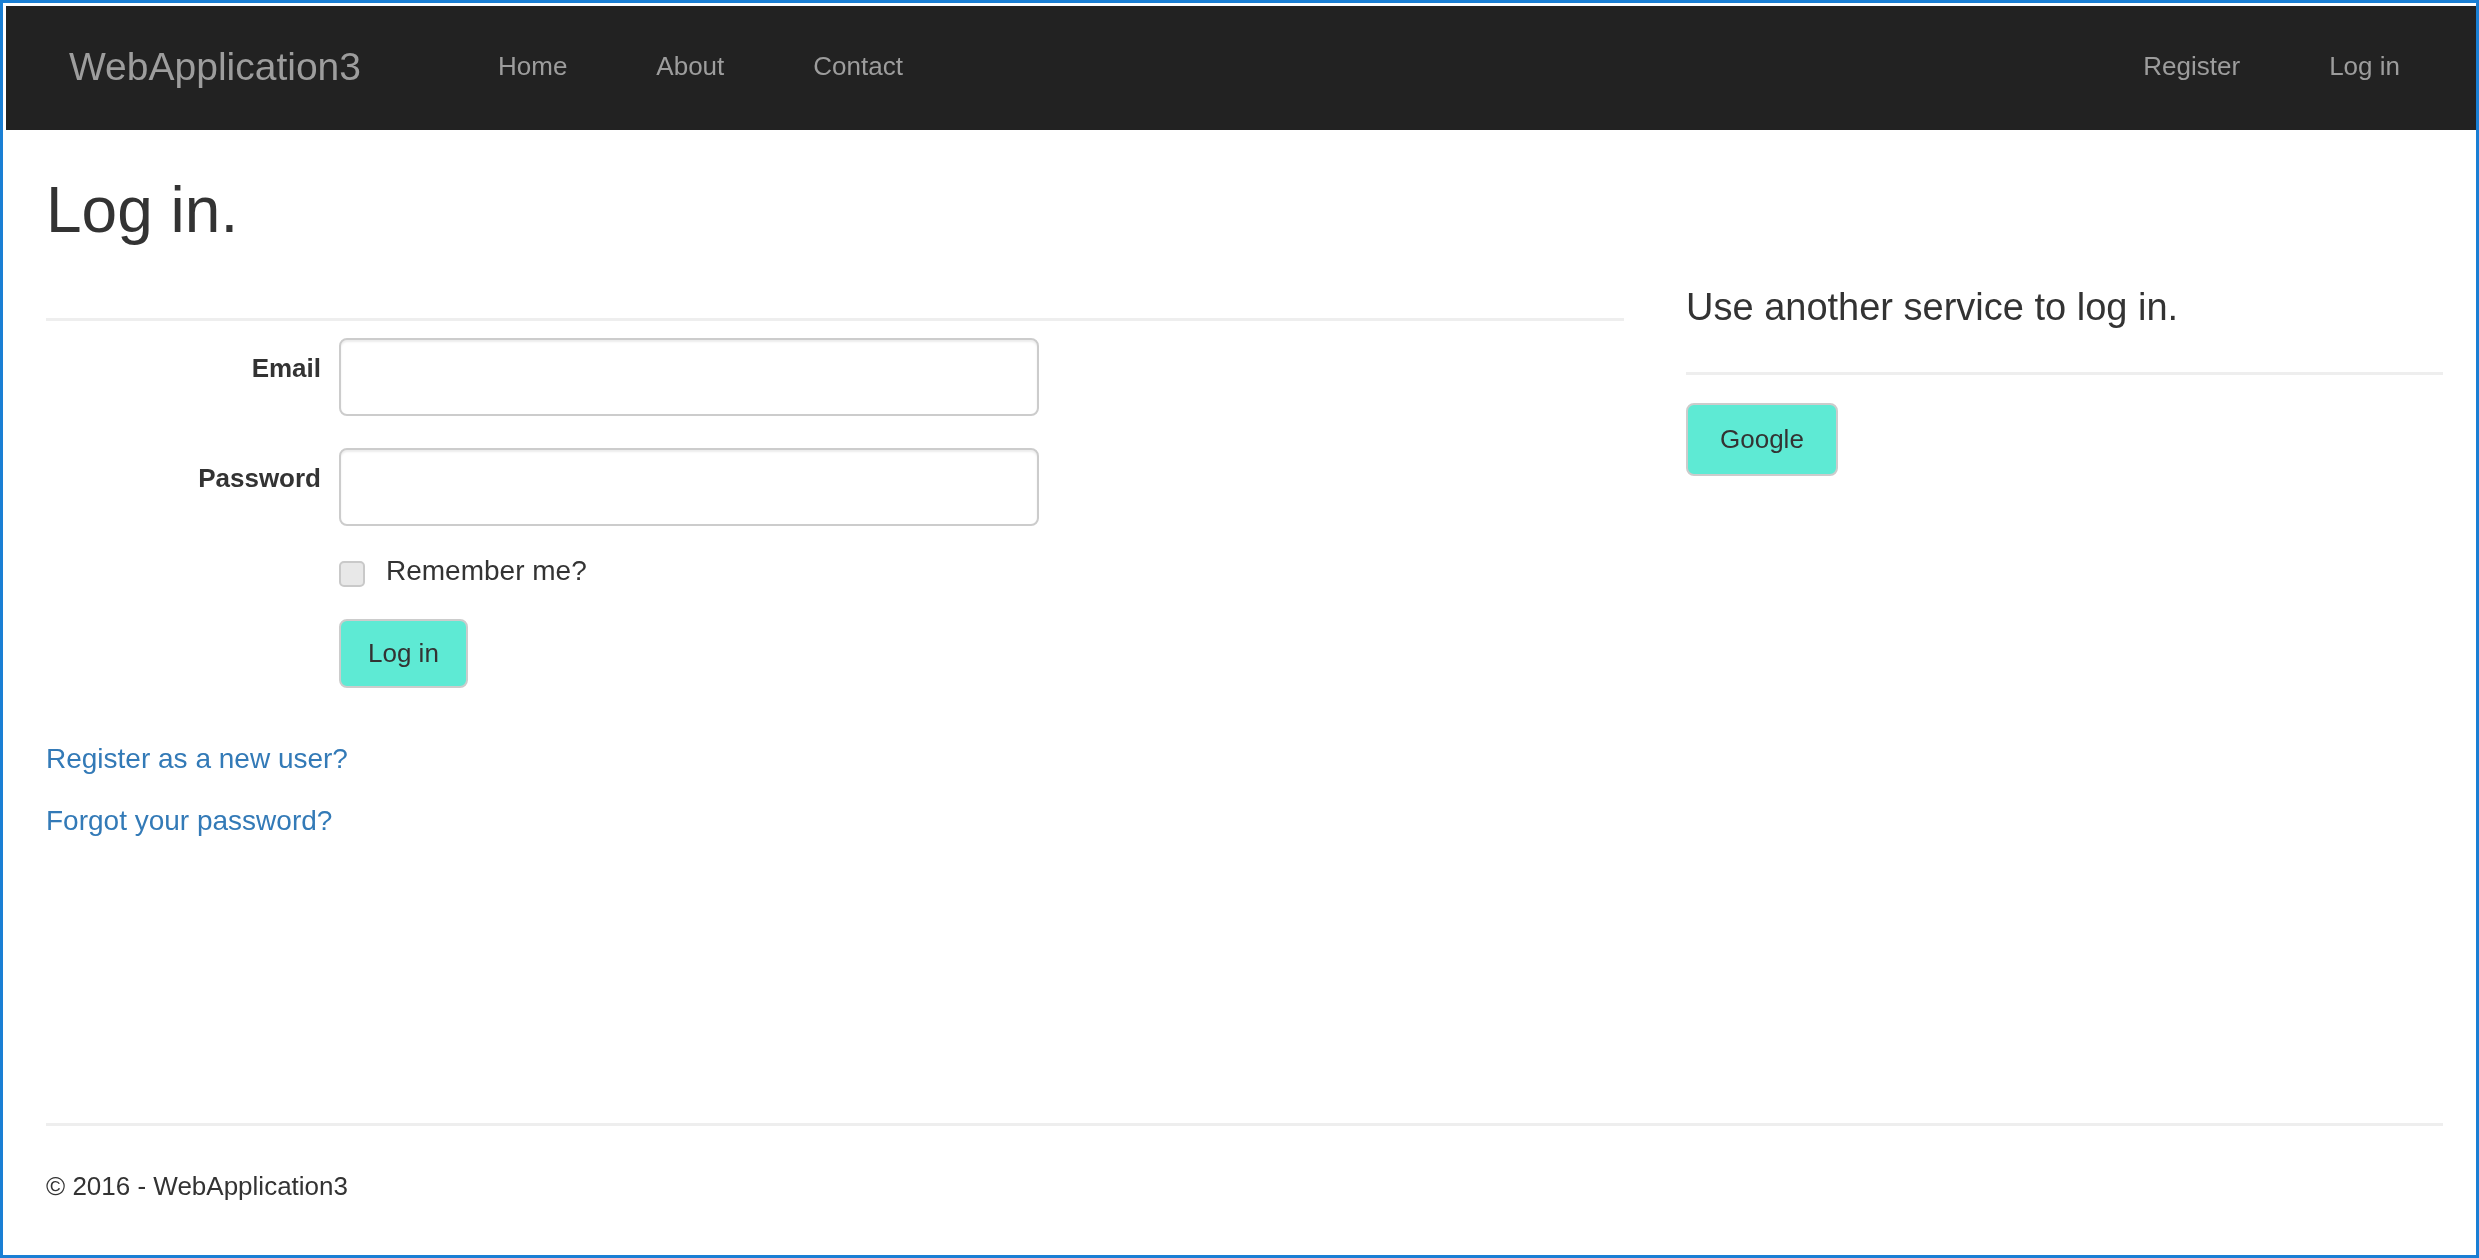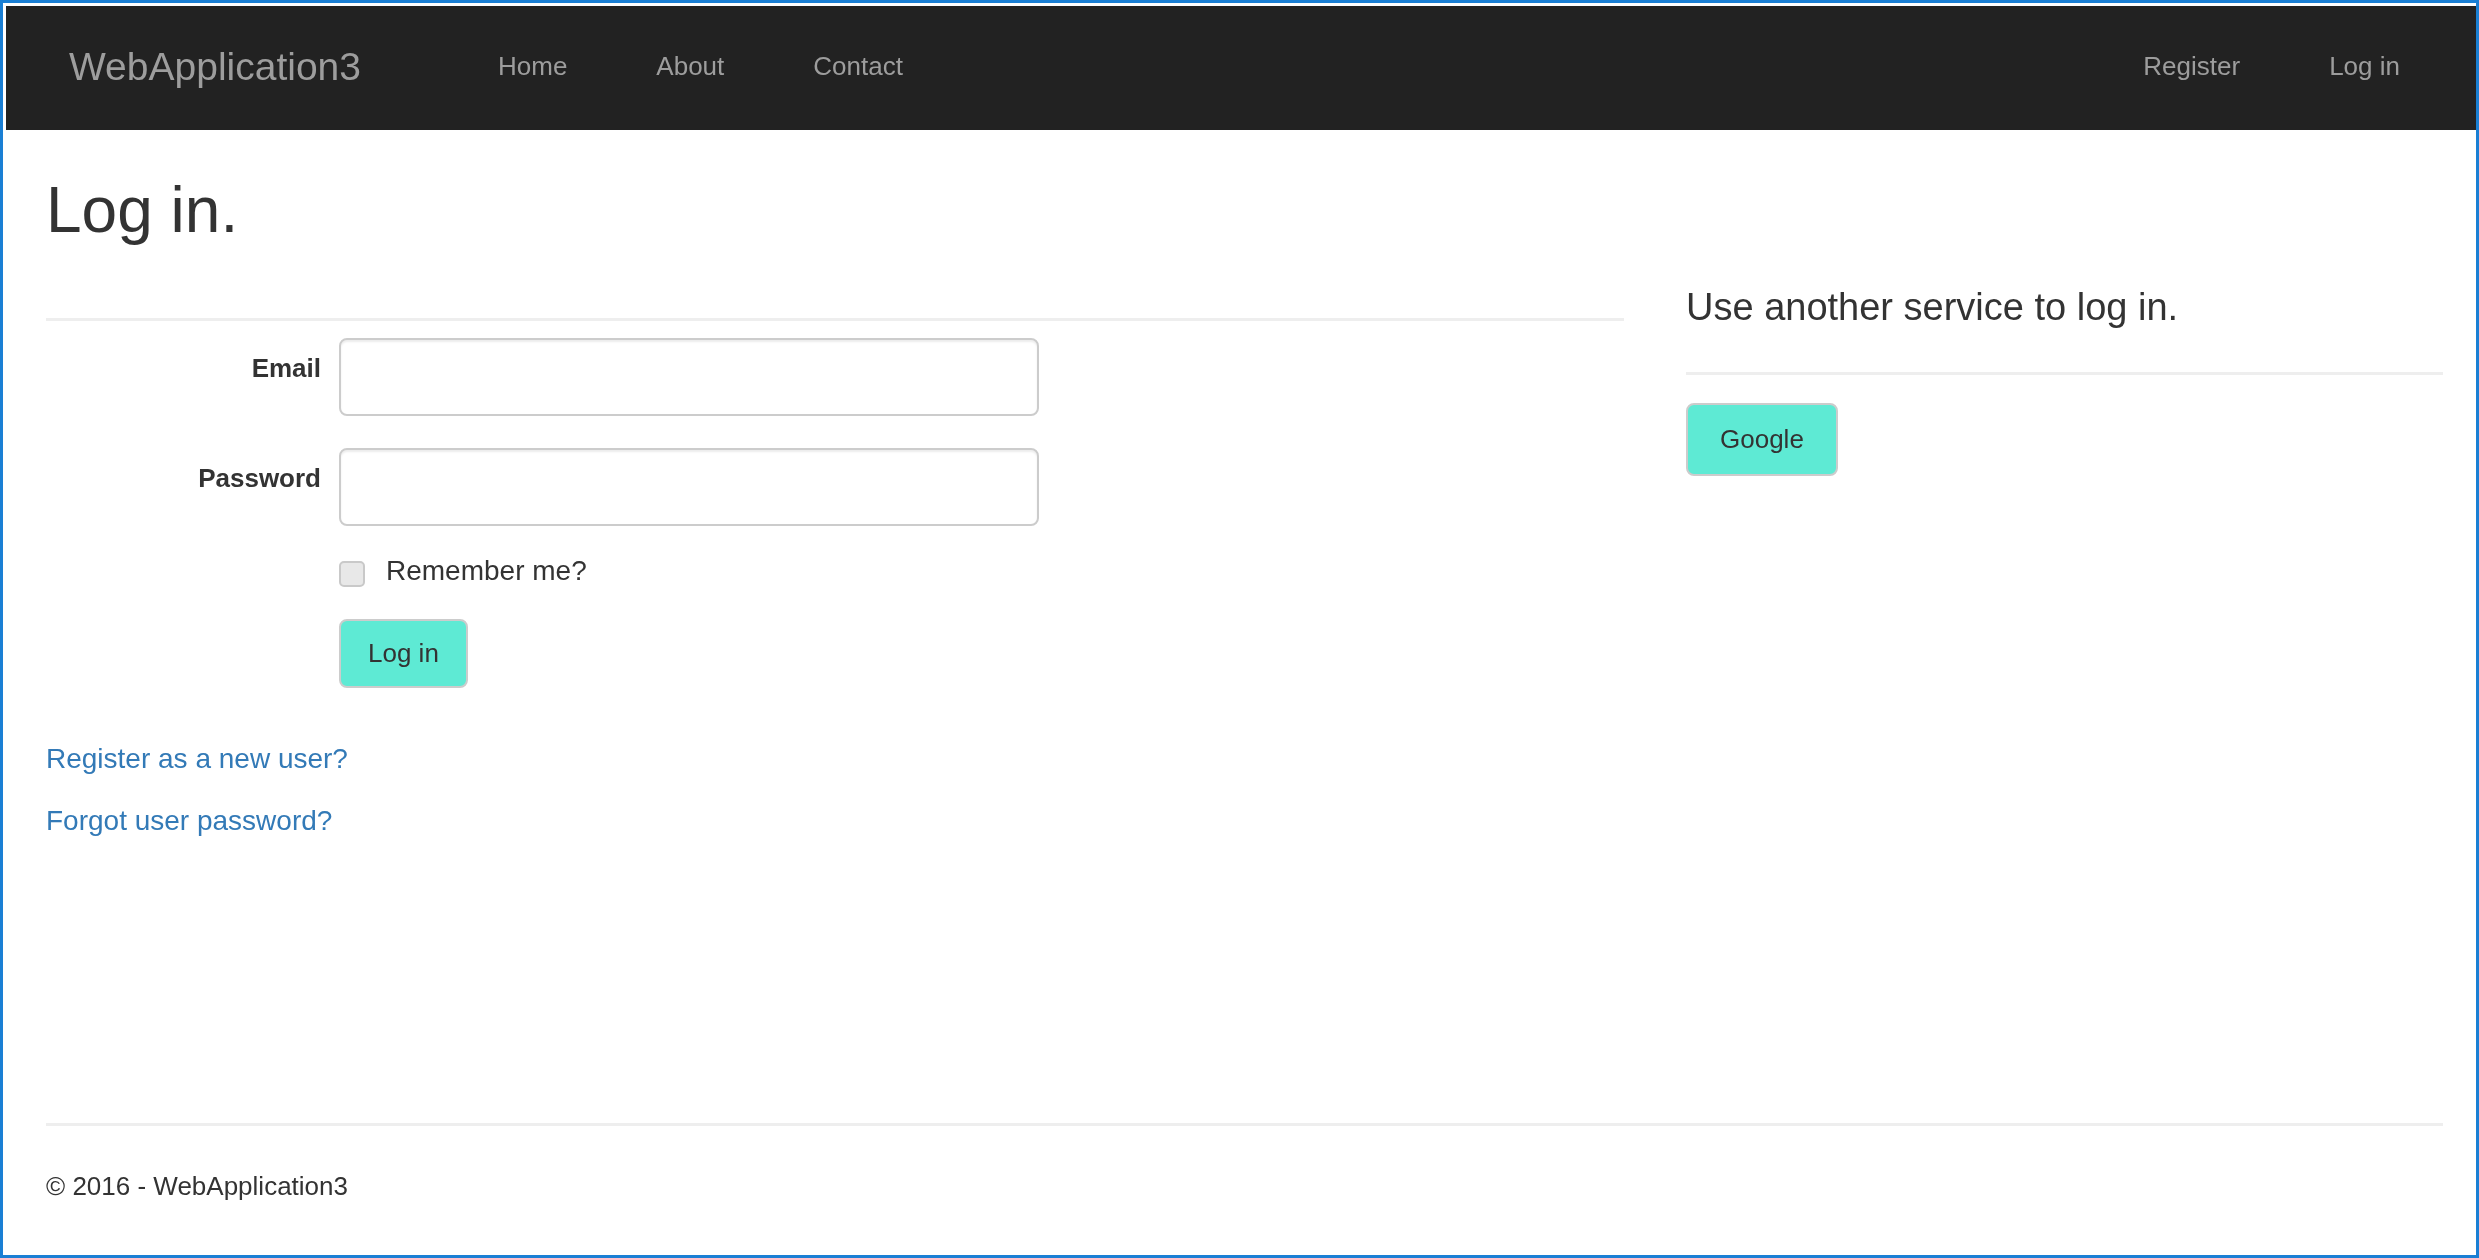--- a/index.html
+++ b/index.html
@@ -322,21 +322,21 @@
         <div class="btn-login-wrap">
           <button type="submit" class="btn">Log in</button>
         </div>
 
       </form>
 
       <p class="link-row">
         <a class="text-link" href="#">Register as a new user?</a>
       </p>
       <p class="link-row">
-        <a class="text-link" href="#">Forgot user password?</a>
+        <a class="text-link" href="#">Forgot your password?</a>
       </p>
 
     </div>
 
     <div class="col-external">
 
       <h4 class="section-heading">Use another service to log in.</h4>
 
       <hr class="rule">
 

